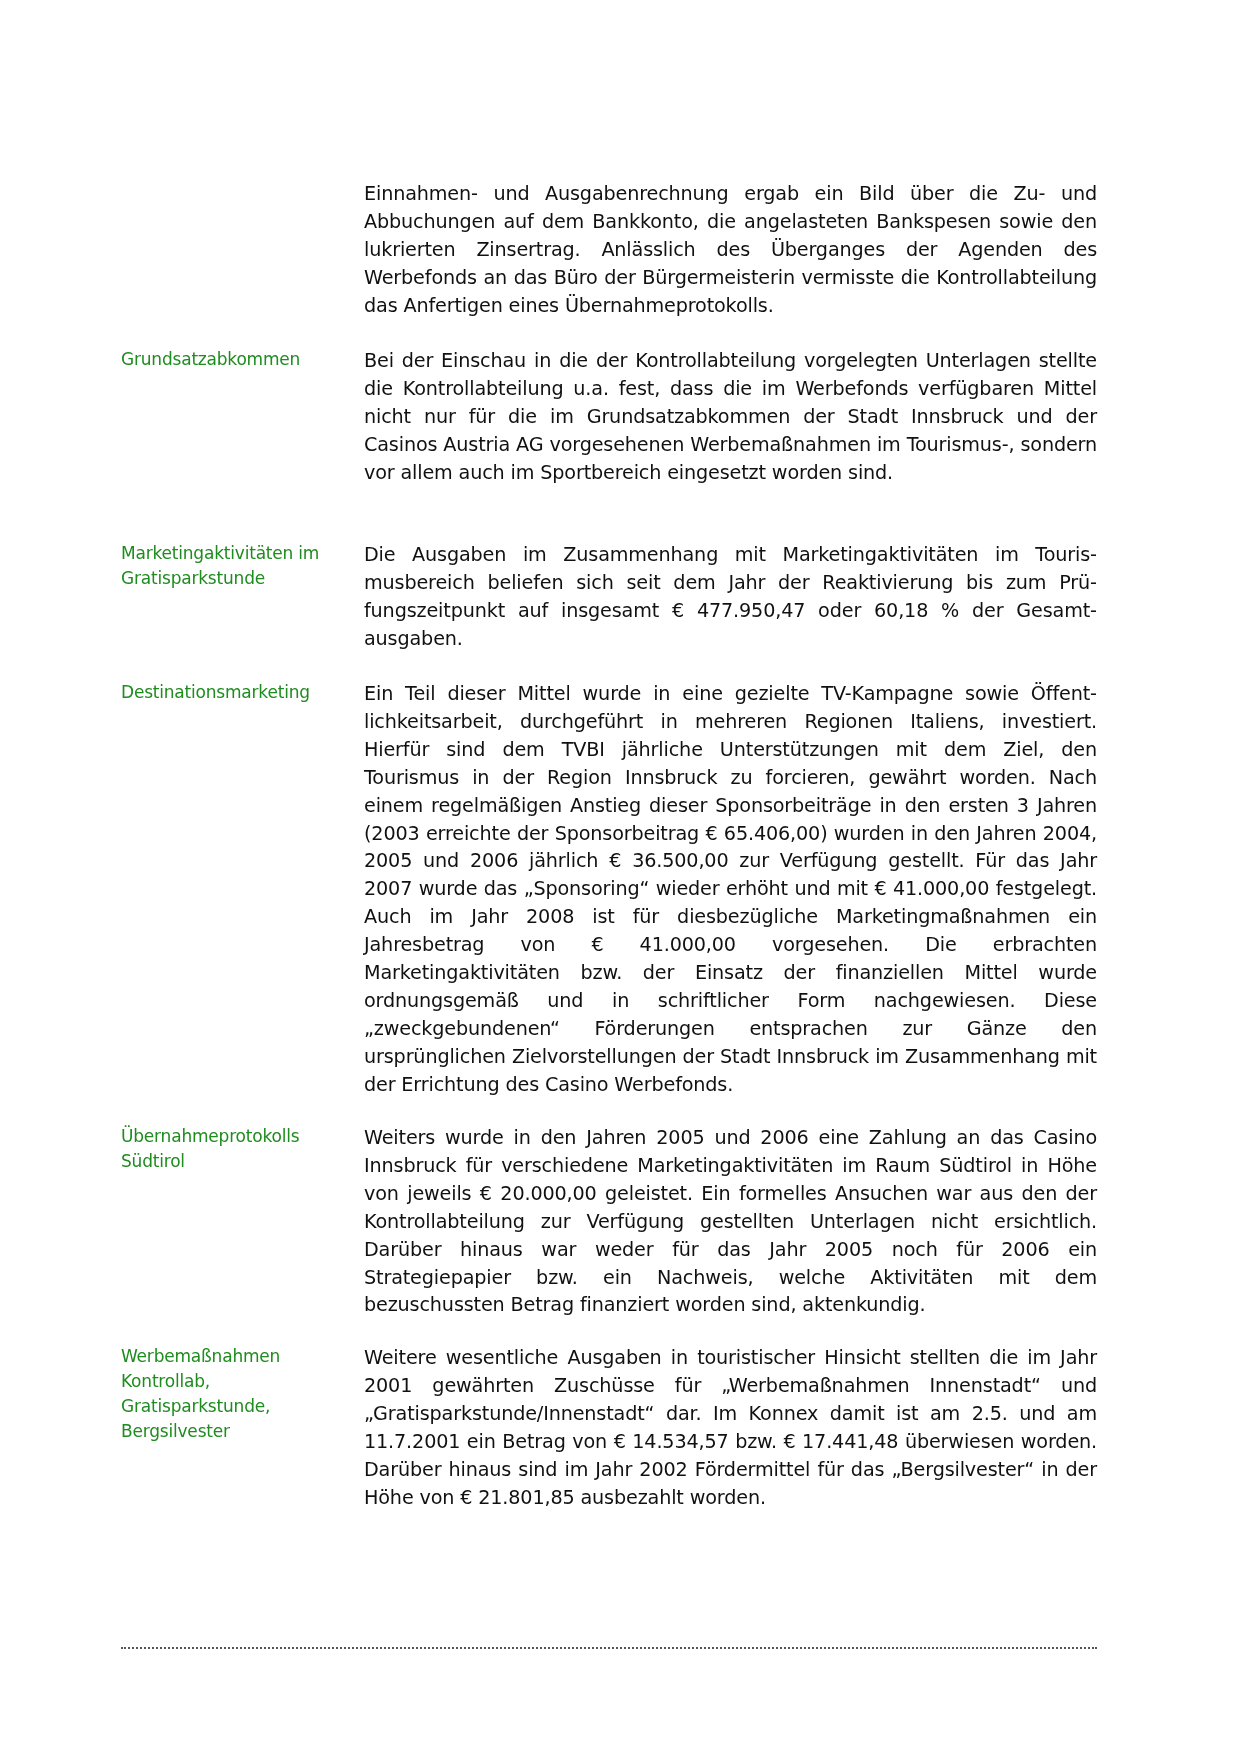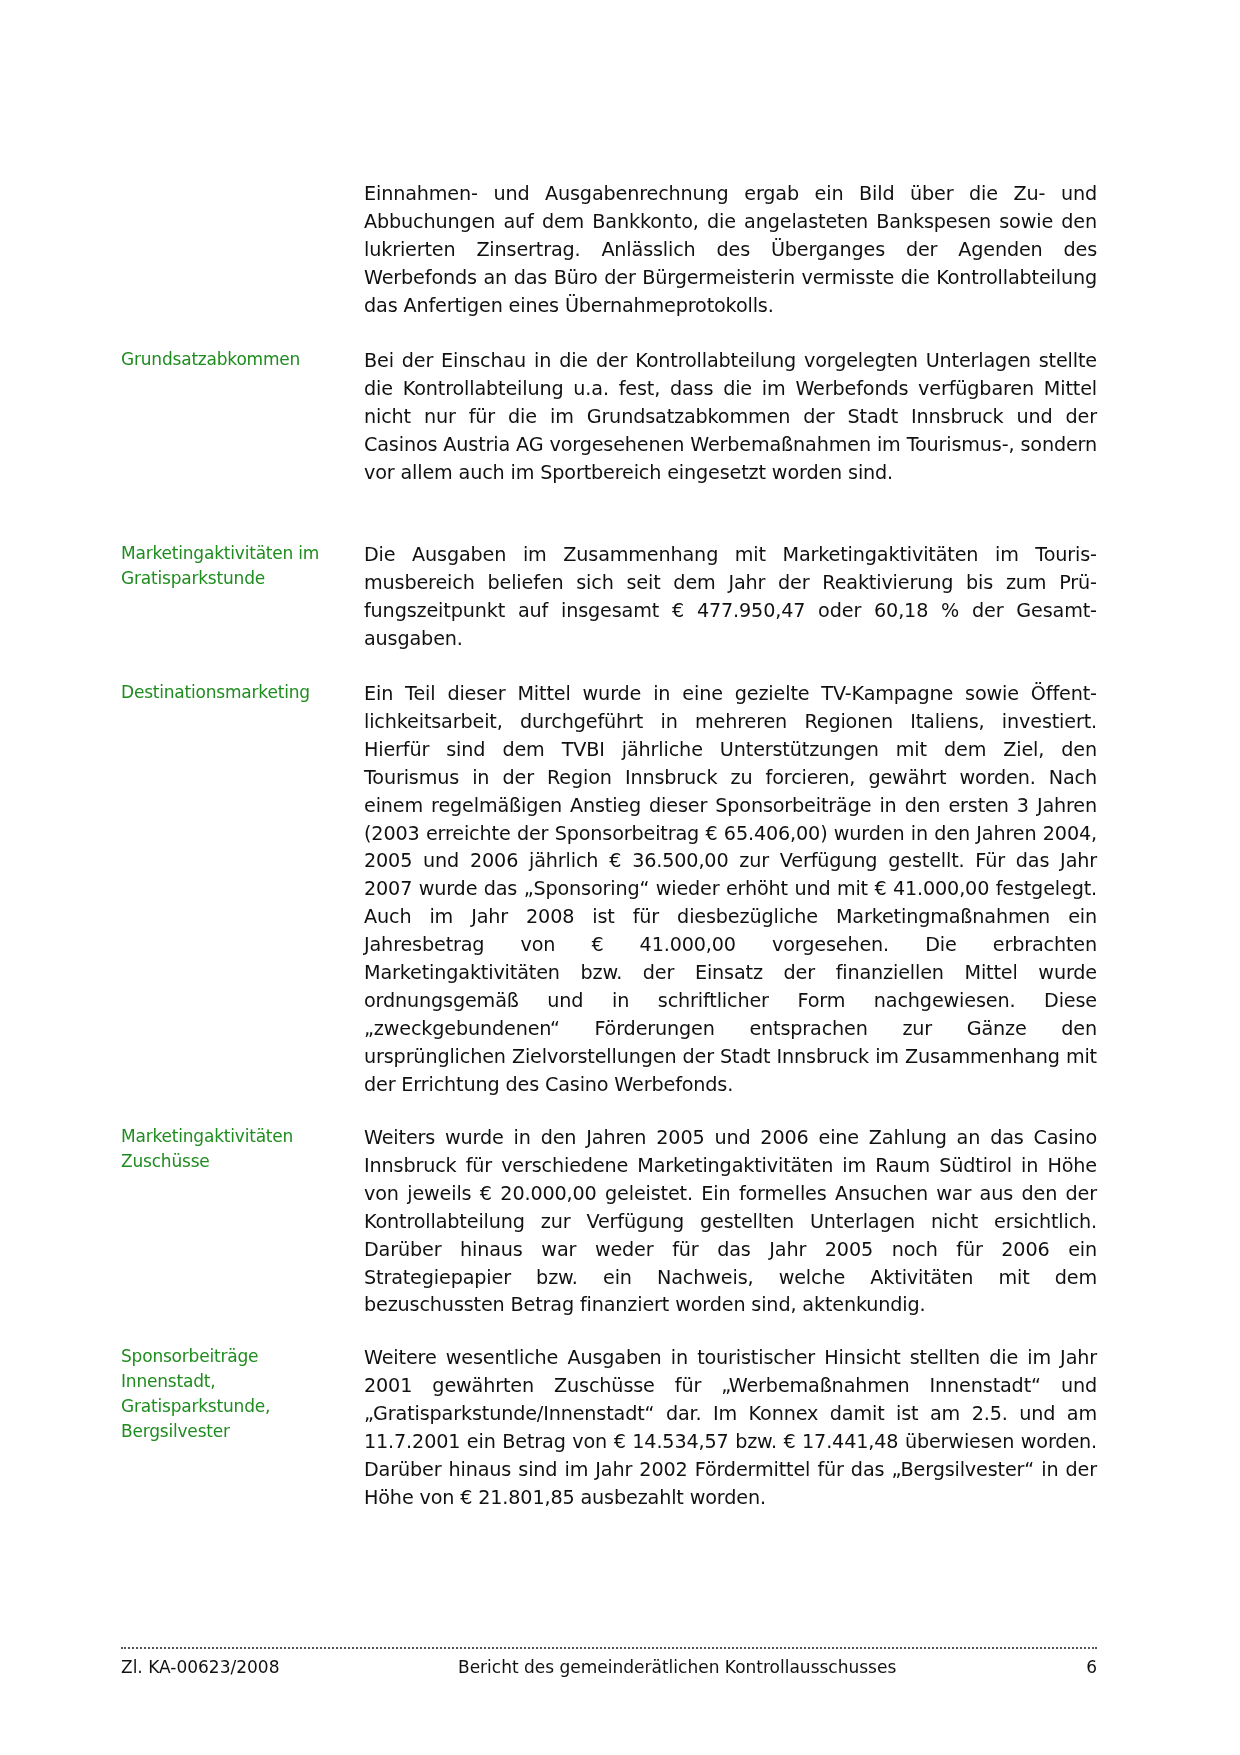--- a/index.html
+++ b/index.html
@@ -87,29 +87,24 @@
     <div class="margin-label">Marketingaktivitäten im Gratisparkstunde</div>
     <div class="body-text">Die Ausgaben im Zusammenhang mit Marketingaktivitäten im Touris­musbereich beliefen sich seit dem Jahr der Reaktivierung bis zum Prü­fungszeitpunkt auf insgesamt € 477.950,47 oder 60,18 % der Gesamt­ausgaben.</div>
   </div>
 
   <div class="row" style="top:680px;">
     <div class="margin-label">Destinationsmarketing</div>
     <div class="body-text">Ein Teil dieser Mittel wurde in eine gezielte TV-Kampagne sowie Öffent­lichkeitsarbeit, durchgeführt in mehreren Regionen Italiens, investiert. Hierfür sind dem TVBI jährliche Unterstützungen mit dem Ziel, den Tourismus in der Region Innsbruck zu forcieren, gewährt worden. Nach einem regelmäßigen Anstieg dieser Sponsorbeiträge in den ersten 3 Jahren (2003 erreichte der Sponsorbeitrag € 65.406,00) wurden in den Jahren 2004, 2005 und 2006 jährlich € 36.500,00 zur Verfügung gestellt. Für das Jahr 2007 wurde das „Sponsoring“ wieder erhöht und mit € 41.000,00 festgelegt. Auch im Jahr 2008 ist für diesbezügliche Marketingmaßnahmen ein Jahresbetrag von € 41.000,00 vorgesehen. Die erbrachten Marketingaktivitäten bzw. der Einsatz der finanziellen Mittel wurde ordnungsgemäß und in schriftlicher Form nachgewiesen. Diese „zweckgebundenen“ Förderungen entsprachen zur Gänze den ursprünglichen Zielvorstellungen der Stadt Innsbruck im Zusammen­hang mit der Errichtung des Casino Werbefonds.</div>
   </div>
 
   <div class="row" style="top:1124px;">
-    <div class="margin-label">Marketingaktivitäten Zuschüsse</div>
+    <div class="margin-label">Übernahmeprotokolls Südtirol</div>
     <div class="body-text">Weiters wurde in den Jahren 2005 und 2006 eine Zahlung an das Casi­no Innsbruck für verschiedene Marketingaktivitäten im Raum Südtirol in Höhe von jeweils € 20.000,00 geleistet. Ein formelles Ansuchen war aus den der Kontrollabteilung zur Verfügung gestellten Unterlagen nicht ersichtlich. Darüber hinaus war weder für das Jahr 2005 noch für 2006 ein Strategiepapier bzw. ein Nachweis, welche Aktivitäten mit dem bezuschussten Betrag finanziert worden sind, aktenkundig.</div>
   </div>
 
   <div class="row" style="top:1344px;">
-    <div class="margin-label">Sponsorbeiträge Innenstadt, Gratisparkstunde, Bergsilvester</div>
+    <div class="margin-label">Werbemaßnahmen Kontrollab, Gratisparkstunde, Bergsilvester</div>
     <div class="body-text">Weitere wesentliche Ausgaben in touristischer Hinsicht stellten die im Jahr 2001 gewährten Zuschüsse für „Werbemaßnahmen Innenstadt“ und „Gratisparkstunde/Innenstadt“ dar. Im Konnex damit ist am 2.5. und am 11.7.2001 ein Betrag von € 14.534,57 bzw. € 17.441,48 überwiesen worden. Darüber hinaus sind im Jahr 2002 Fördermittel für das „Bergsilvester“ in der Höhe von € 21.801,85 ausbezahlt worden.</div>
   </div>
 
   <div class="footer-rule"></div>
-  <div class="footer">
-    <span class="ref">Zl. KA-00623/2008</span>
-    <span class="title">Bericht des gemeinderätlichen Kontrollausschusses</span>
-    <span class="pageno">6</span>
-  </div>
 
 </div>
 
 </body></html>

